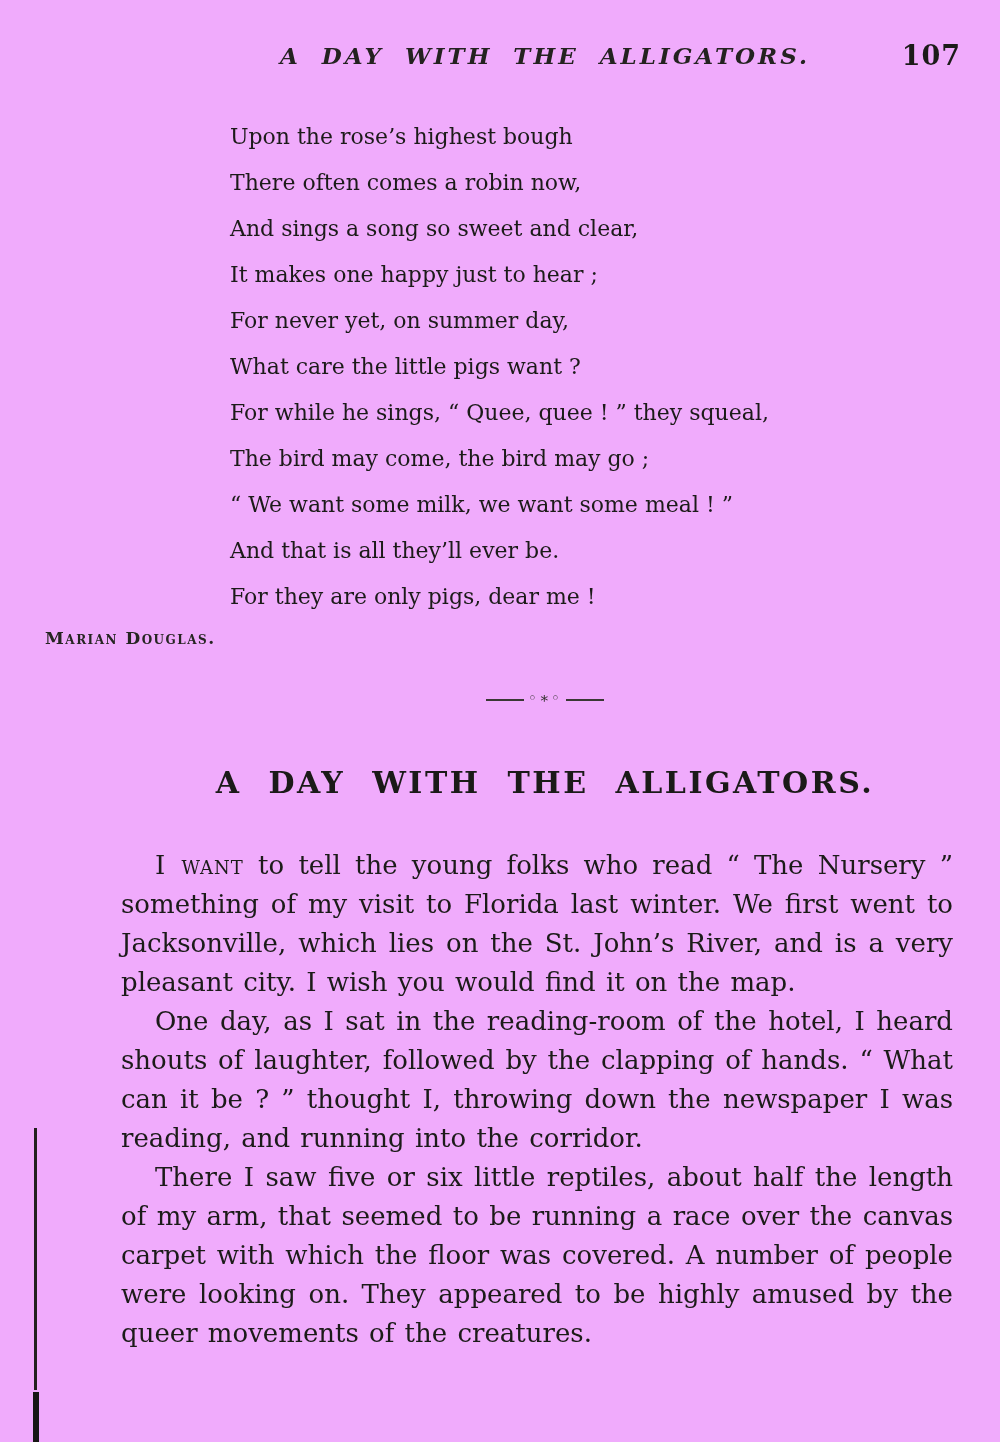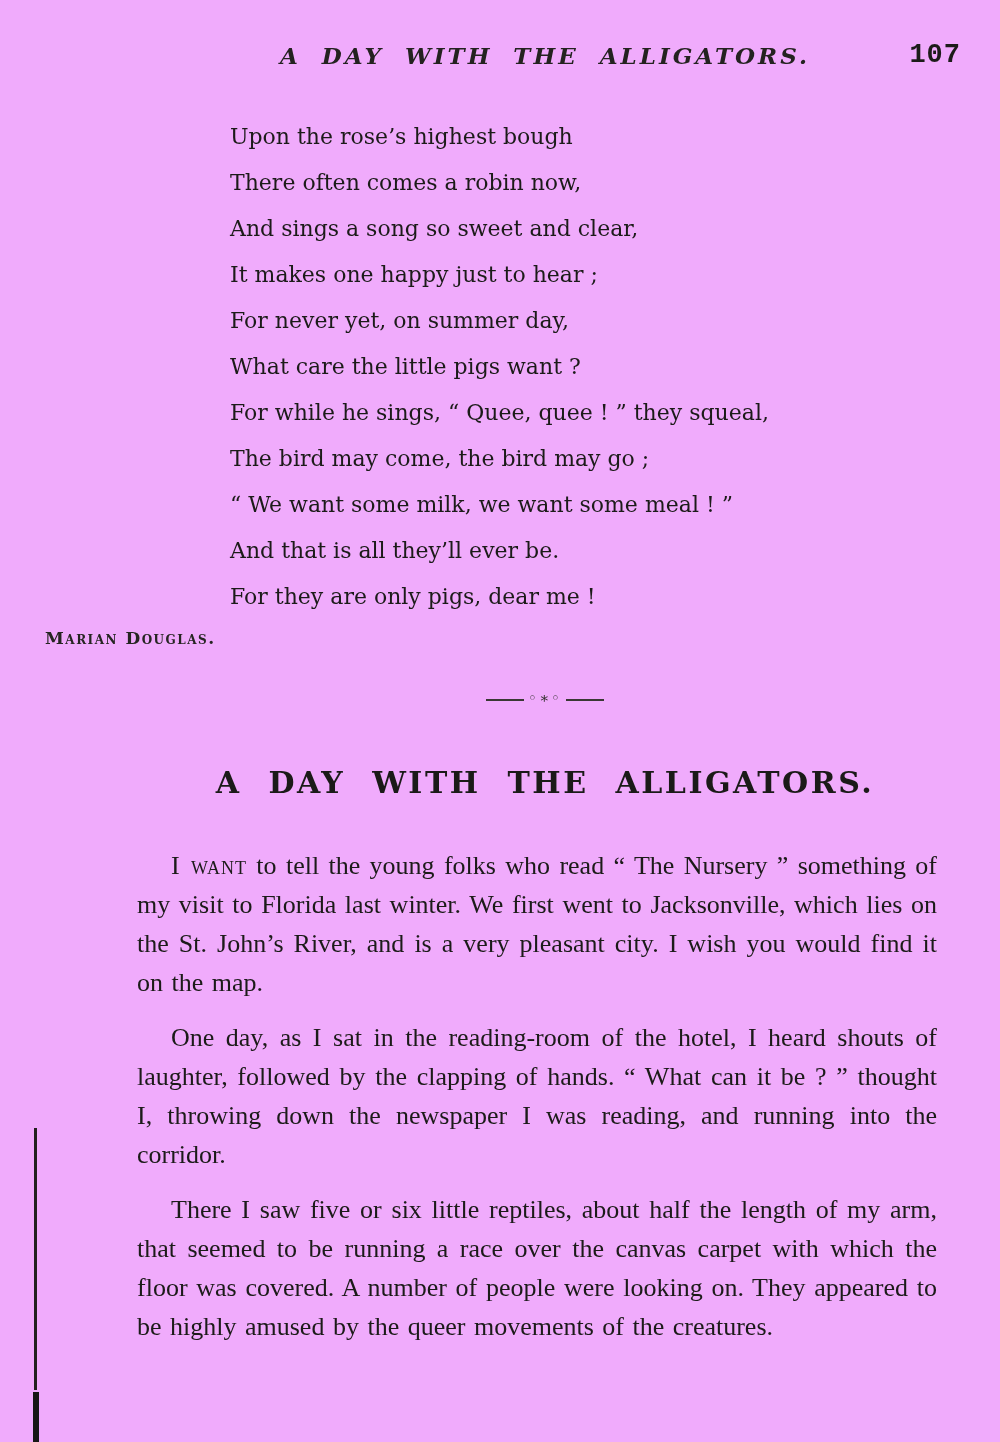--- a/index.html
+++ b/index.html
@@ -32,21 +32,20 @@
     word-spacing: 10px;
     color: #242220;
   }
   .page-number {
     position: absolute;
     top: 40px;
     right: 84px;
     font-weight: bold;
     font-size: 27px;
     letter-spacing: 1px;
-    font-family: Liberation Mono, monospace;
   }
   .poem {
     margin: 32px 0 0 185px;
     font-size: 22px;
     line-height: 46px;
   }
   .poem-line {
     white-space: nowrap;
   }
   .attribution {
@@ -89,23 +88,22 @@
     color: #1b1a18;
   }
   .article {
     margin: 46px 92px 0 76px;
     font-size: 26px;
     line-height: 39px;
     text-align: justify;
     word-spacing: 2px;
   }
   .article p.para {
-    margin: 16px;
+    margin: 0;
     text-indent: 34px;
-    font-family: Liberation Serif, serif;
   }
   .sc {
     font-variant: small-caps;
     letter-spacing: 1px;
   }
   .scan-line {
     position: absolute;
     left: 34px;
     top: 1128px;
     width: 3px;

